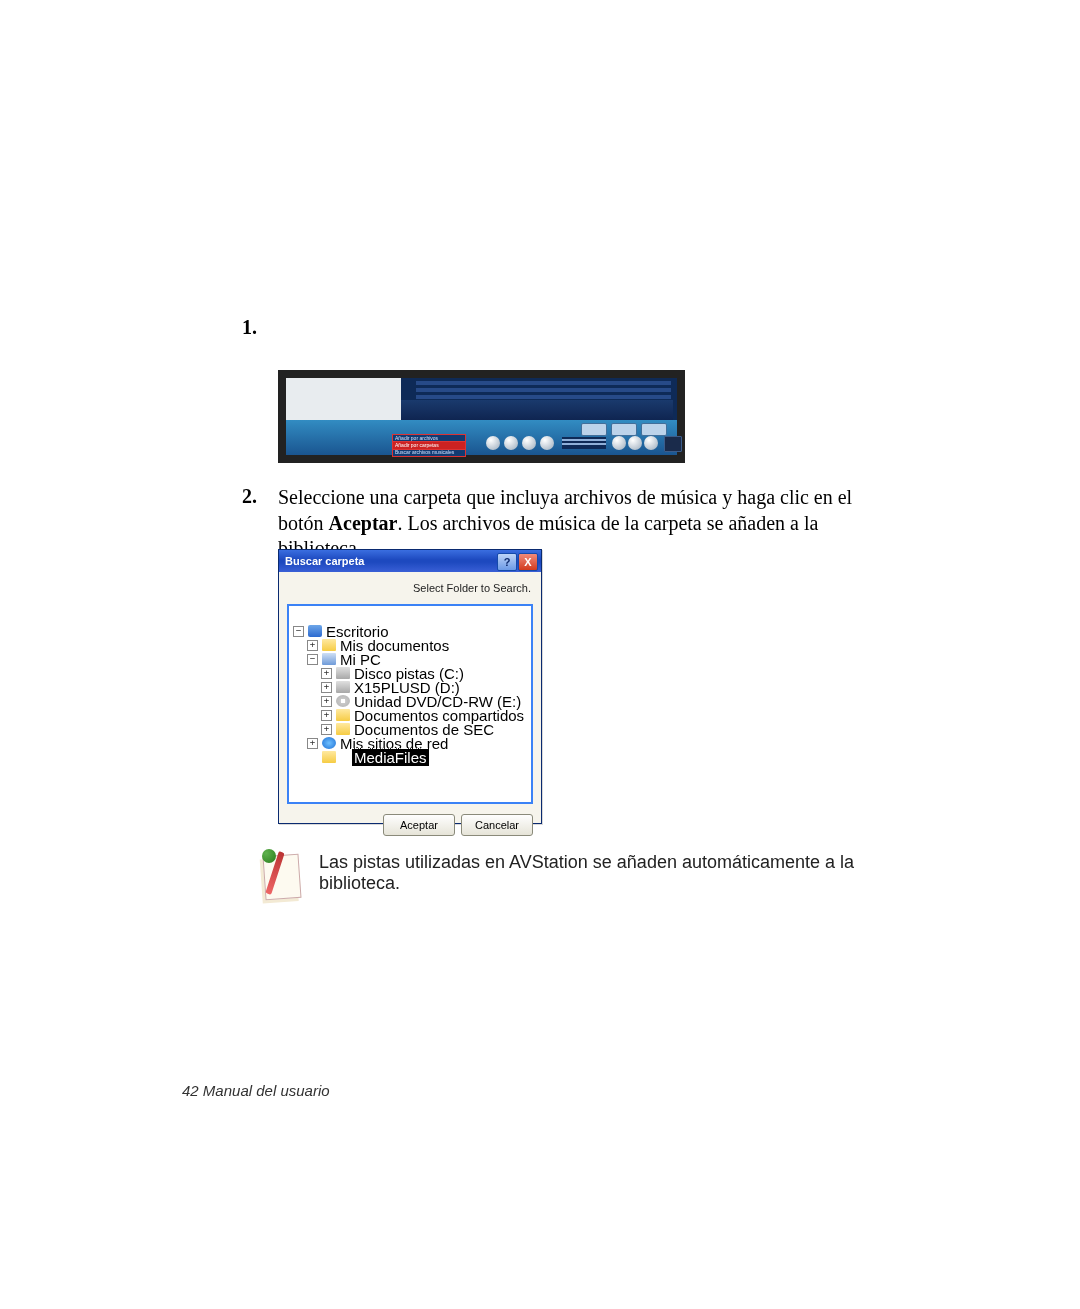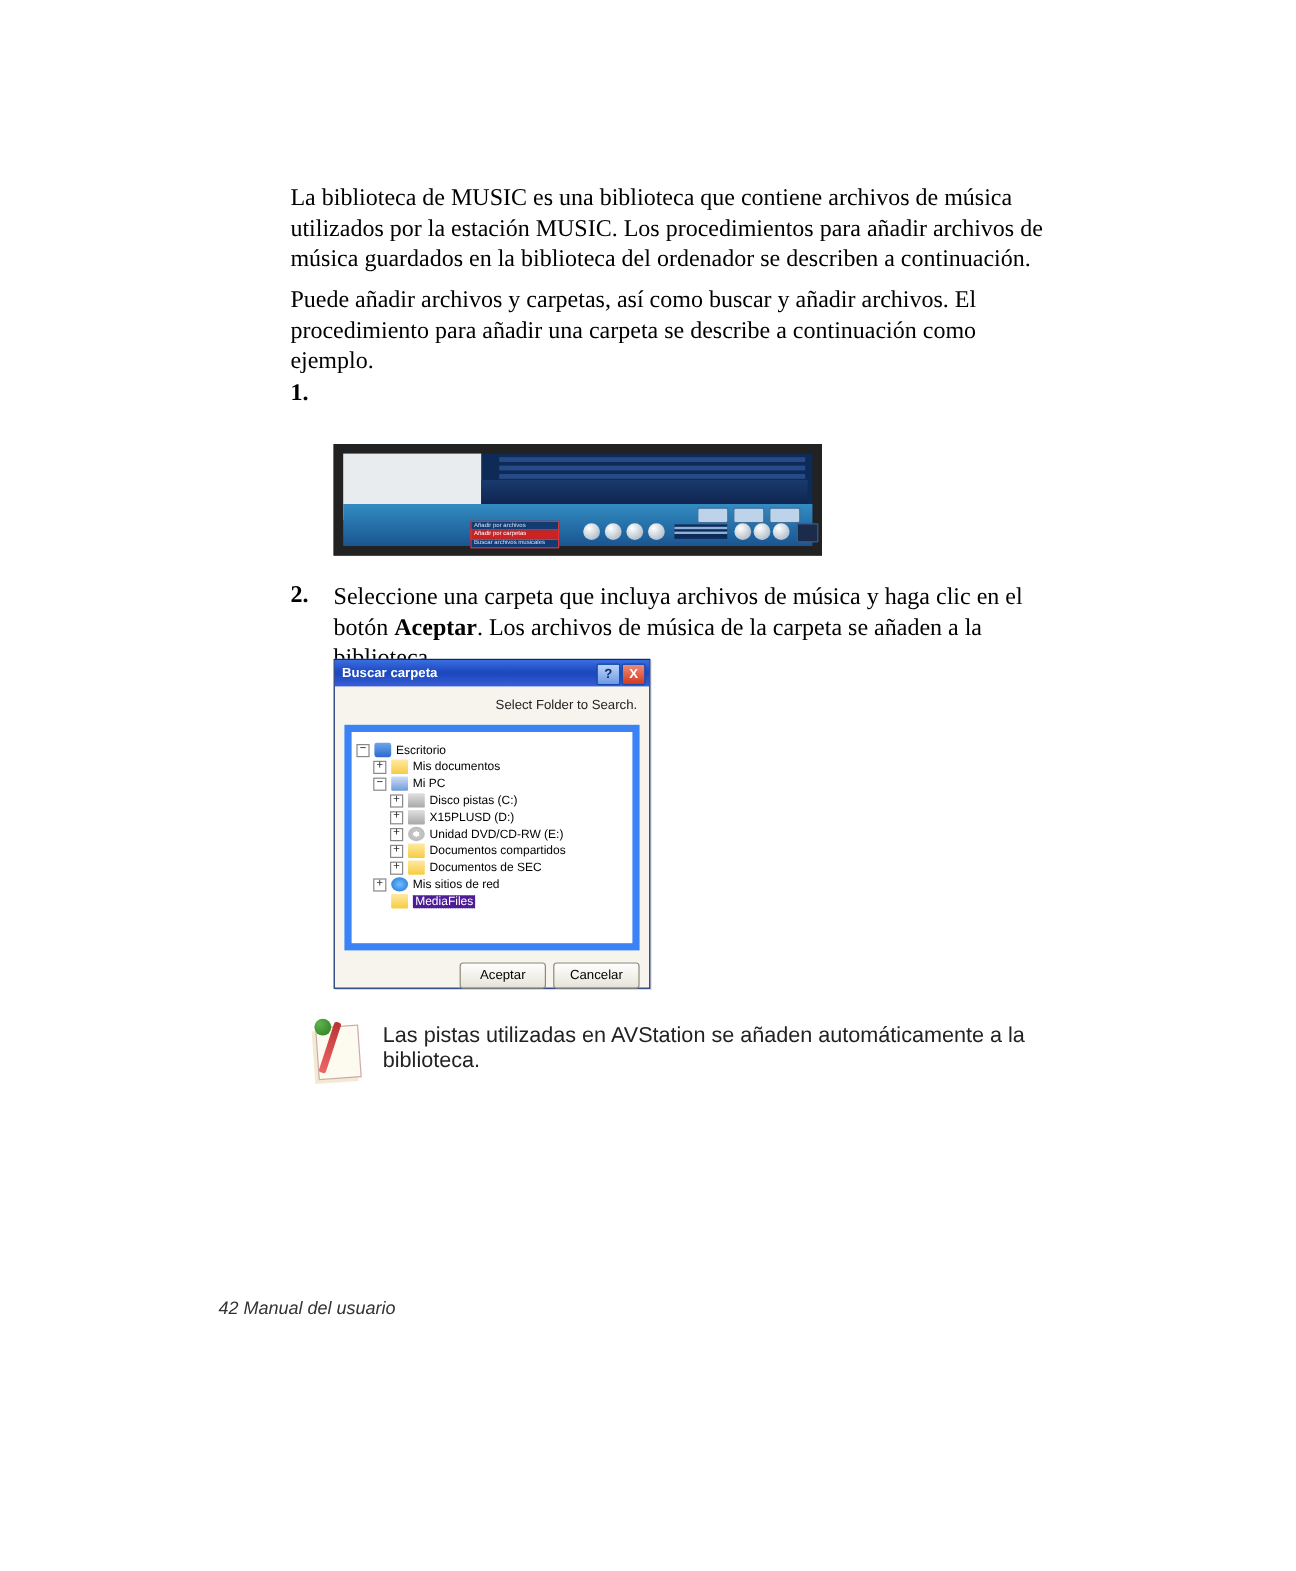--- a/index.html
+++ b/index.html
@@ -220,24 +220,24 @@
   }
   .dialog .msg {
     padding: 10px 10px 0 10px;
     color: #222;
     text-align: right;
   }
   .dialog .tree {
     margin: 10px 8px 0 8px;
     height: 160px;
     background: #ffffff;
-    border: 6px solid #3b82f6;
+    border: 2px solid #3b82f6;
     overflow: hidden;
-    padding: 8px 4px;
-    font-size: 10px;
+    padding: 18px 4px;
+    font-size: 15px;
   }
   .dialog .tree .row {
     display: flex; align-items: center;
     height: 14px;
   }
   .dialog .tree .exp {
     width: 9px; height: 9px; border: 1px solid #888; background: #fff;
     font-size: 9px; line-height: 7px; text-align: center; color: #333;
     margin-right: 4px;
     font-family: monospace;
@@ -251,21 +251,21 @@
   }
   .dialog .tree .ic-desktop { background: linear-gradient(#6da6e8,#2c6ad0); border-radius: 2px; }
   .dialog .tree .ic-doc { background: linear-gradient(#ffe9a0,#f6cc44); }
   .dialog .tree .ic-pc { background: linear-gradient(#cfdff4,#6f9bd9); }
   .dialog .tree .ic-drive { background: linear-gradient(#e0e0e0,#a8a8a8); }
   .dialog .tree .ic-dvd { background: radial-gradient(#fff 25%, #c9c9c9 26%, #b0b0b0); border-radius: 50%; }
   .dialog .tree .ic-folder { background: linear-gradient(#ffe9a0,#f6cc44); }
   .dialog .tree .ic-net { background: radial-gradient(#6fc0ff,#1d6fd4); border-radius: 50%; }
   .dialog .tree .txt { color: #000; }
   .dialog .tree .sel {
-    background: #4c1d95; color: #fff; padding: 0 2px; outline: 1px dotted #fff;
+    background: #000000; color: #fff; padding: 0 2px; outline: 1px dotted #fff; margin-left: 12px;
   }
   .dialog .buttons {
     display: flex; justify-content: flex-end;
     padding: 10px 8px 0 0;
     gap: 6px;
   }
   .dialog .buttons .btn {
     width: 70px; height: 20px;
     background: linear-gradient(#fefefe, #e6e4d8);
     border: 1px solid #8a8a7a;
@@ -318,22 +318,20 @@
     font-size: 15px;
     color: #333;
   }
 </style>
 </head>
 <body>
 
 <div class="page">
 
 
-  <div class="para1">La biblioteca de MUSIC es una biblioteca que contiene archivos de música utilizados por la estación MUSIC. Los procedimientos para añadir archivos de música guardados en la biblioteca del ordenador se describen a continuación.</div>
-  <div class="para2">Puede añadir archivos y carpetas, así como buscar y añadir archivos. El procedimiento para añadir una carpeta se describe a continuación como ejemplo.</div>
 
   <div class="step1-num">1.</div>
 
   <div class="player">
     <div class="left-panel"></div>
     <div class="top-bars">
       <div class="bl"></div>
         <div class="bl"></div>
         <div class="bl"></div>
     </div>

